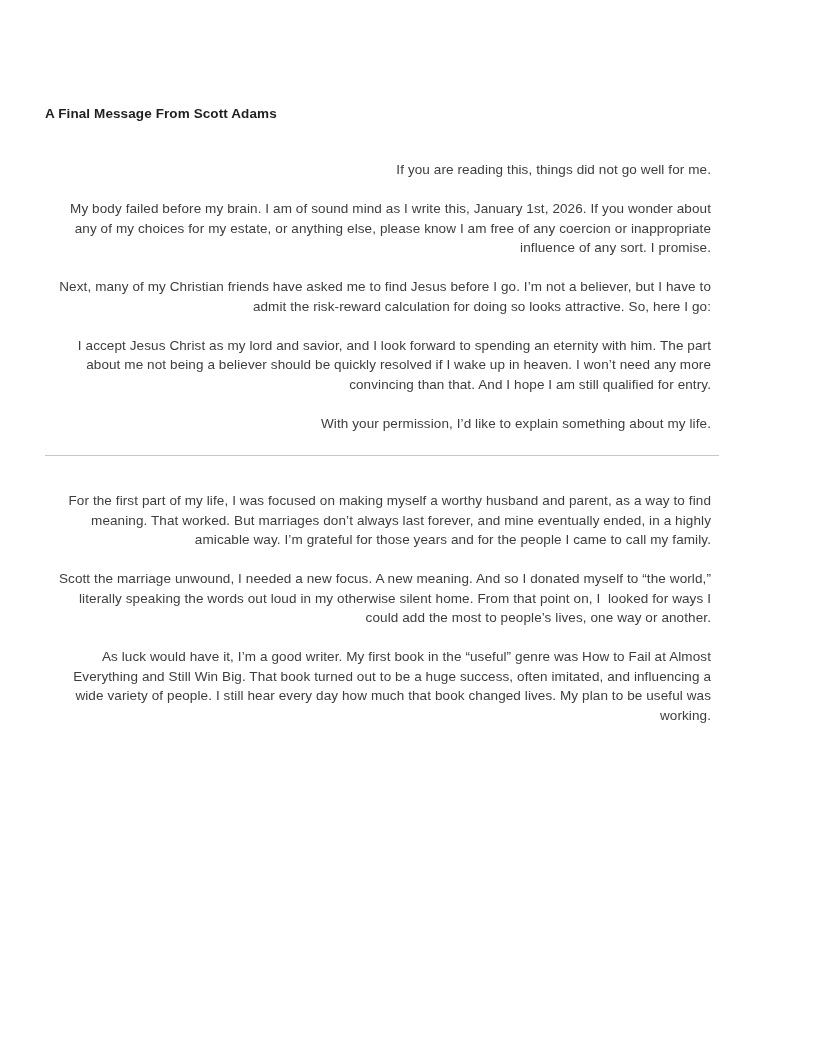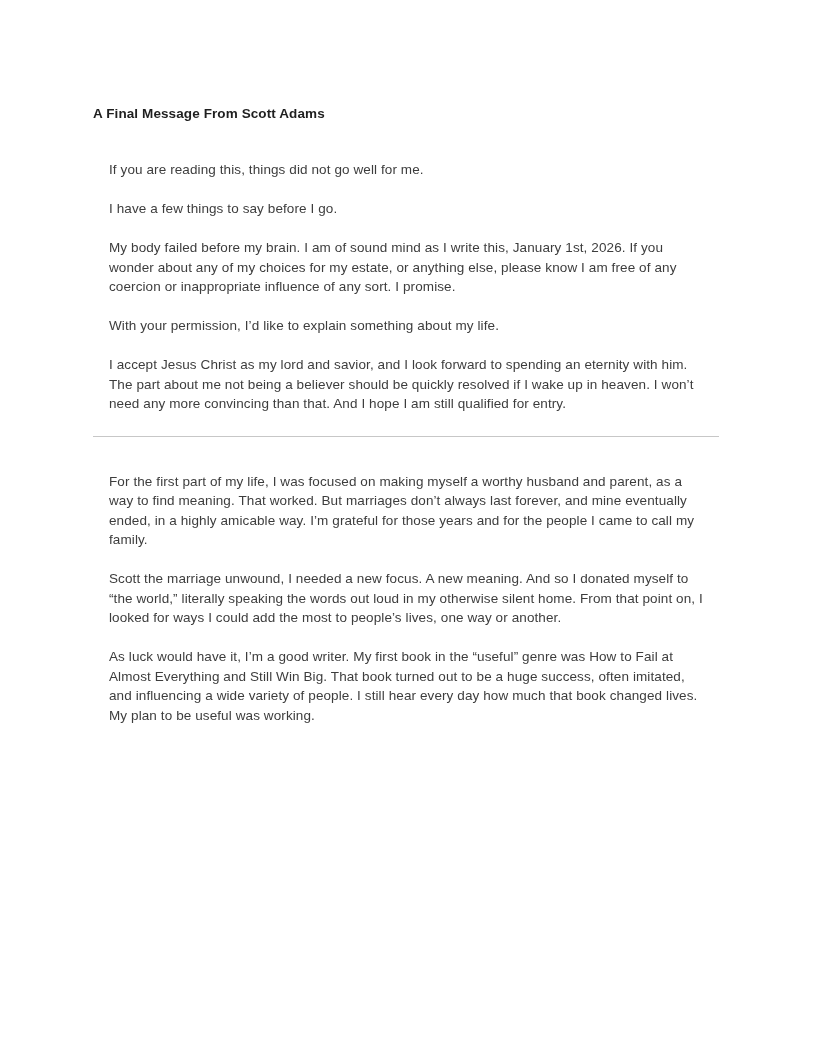--- a/index.html
+++ b/index.html
@@ -6,34 +6,35 @@
     margin: 0;
     padding: 0;
     background: #ffffff;
   }
   .page {
     position: relative;
     width: 816px;
     min-height: 1055px;
     box-sizing: border-box;
     background: #ffffff;
-    padding: 96px 97px 60px 93px;
+    padding: 96px 97px 60px 45px;
     font-family: "Liberation Sans", sans-serif;
     color: #3d3d3d;
   }
   .doc-title {
     font-size: 13.5px;
     font-weight: 700;
     color: #1f1f1f;
     margin: 8px 0 0 0;
     line-height: 19px;
     letter-spacing: 0.1px;
   }
   .section {
-    margin: 16px;
+    margin: 8px;
+    text-align: right;
   }
   .section-first {
     margin-top: 37px;
   }
   .para {
     font-size: 13.5px;
     line-height: 19.5px;
     margin: 0 0 19.5px 0;
     white-space: pre-wrap;
     letter-spacing: 0.1px;
@@ -50,24 +51,24 @@
 </style>
 </head>
 <body>
 
 <div class="page">
 
   <h1 class="doc-title">A Final Message From Scott Adams</h1>
 
   <div class="section section-first">
     <p class="para">If you are reading this, things did not go well for me.</p>
-    <p class="para">I have a few things to say before I go.</p>
     <p class="para">My body failed before my brain. I am of sound mind as I write this, January 1st, 2026. If you wonder about any of my choices for my estate, or anything else, please know I am free of any coercion or inappropriate influence of any sort. I promise.</p>
+    <p class="para">Next, many of my Christian friends have asked me to find Jesus before I go. I’m not a believer, but I have to admit the risk-reward calculation for doing so looks attractive. So, here I go:</p>
+    <p class="para">I accept Jesus Christ as my lord and savior, and I look forward to spending an eternity with him. The part about me not being a believer should be quickly resolved if I wake up in heaven. I won’t need any more convincing than that. And I hope I am still qualified for entry.</p>
     <p class="para">With your permission, I’d like to explain something about my life.</p>
-    <p class="para">I accept Jesus Christ as my lord and savior, and I look forward to spending an eternity with him. The part about me not being a believer should be quickly resolved if I wake up in heaven. I won’t need any more convincing than that. And I hope I am still qualified for entry.</p>
   </div>
 
   <hr class="divider">
 
   <div class="section">
     <p class="para">For the first part of my life, I was focused on making myself a worthy husband and parent, as a way to find meaning. That worked. But marriages don’t always last forever, and mine eventually ended, in a highly amicable way. I’m grateful for those years and for the people I came to call my family.</p>
     <p class="para">Scott the marriage unwound, I needed a new focus. A new meaning. And so I donated myself to “the world,” literally speaking the words out loud in my otherwise silent home. From that point on, I  looked for ways I could add the most to people’s lives, one way or another.</p>
     <p class="para">As luck would have it, I’m a good writer. My first book in the “useful” genre was How to Fail at Almost Everything and Still Win Big. That book turned out to be a huge success, often imitated, and influencing a wide variety of people. I still hear every day how much that book changed lives. My plan to be useful was working.</p>
   </div>
 

